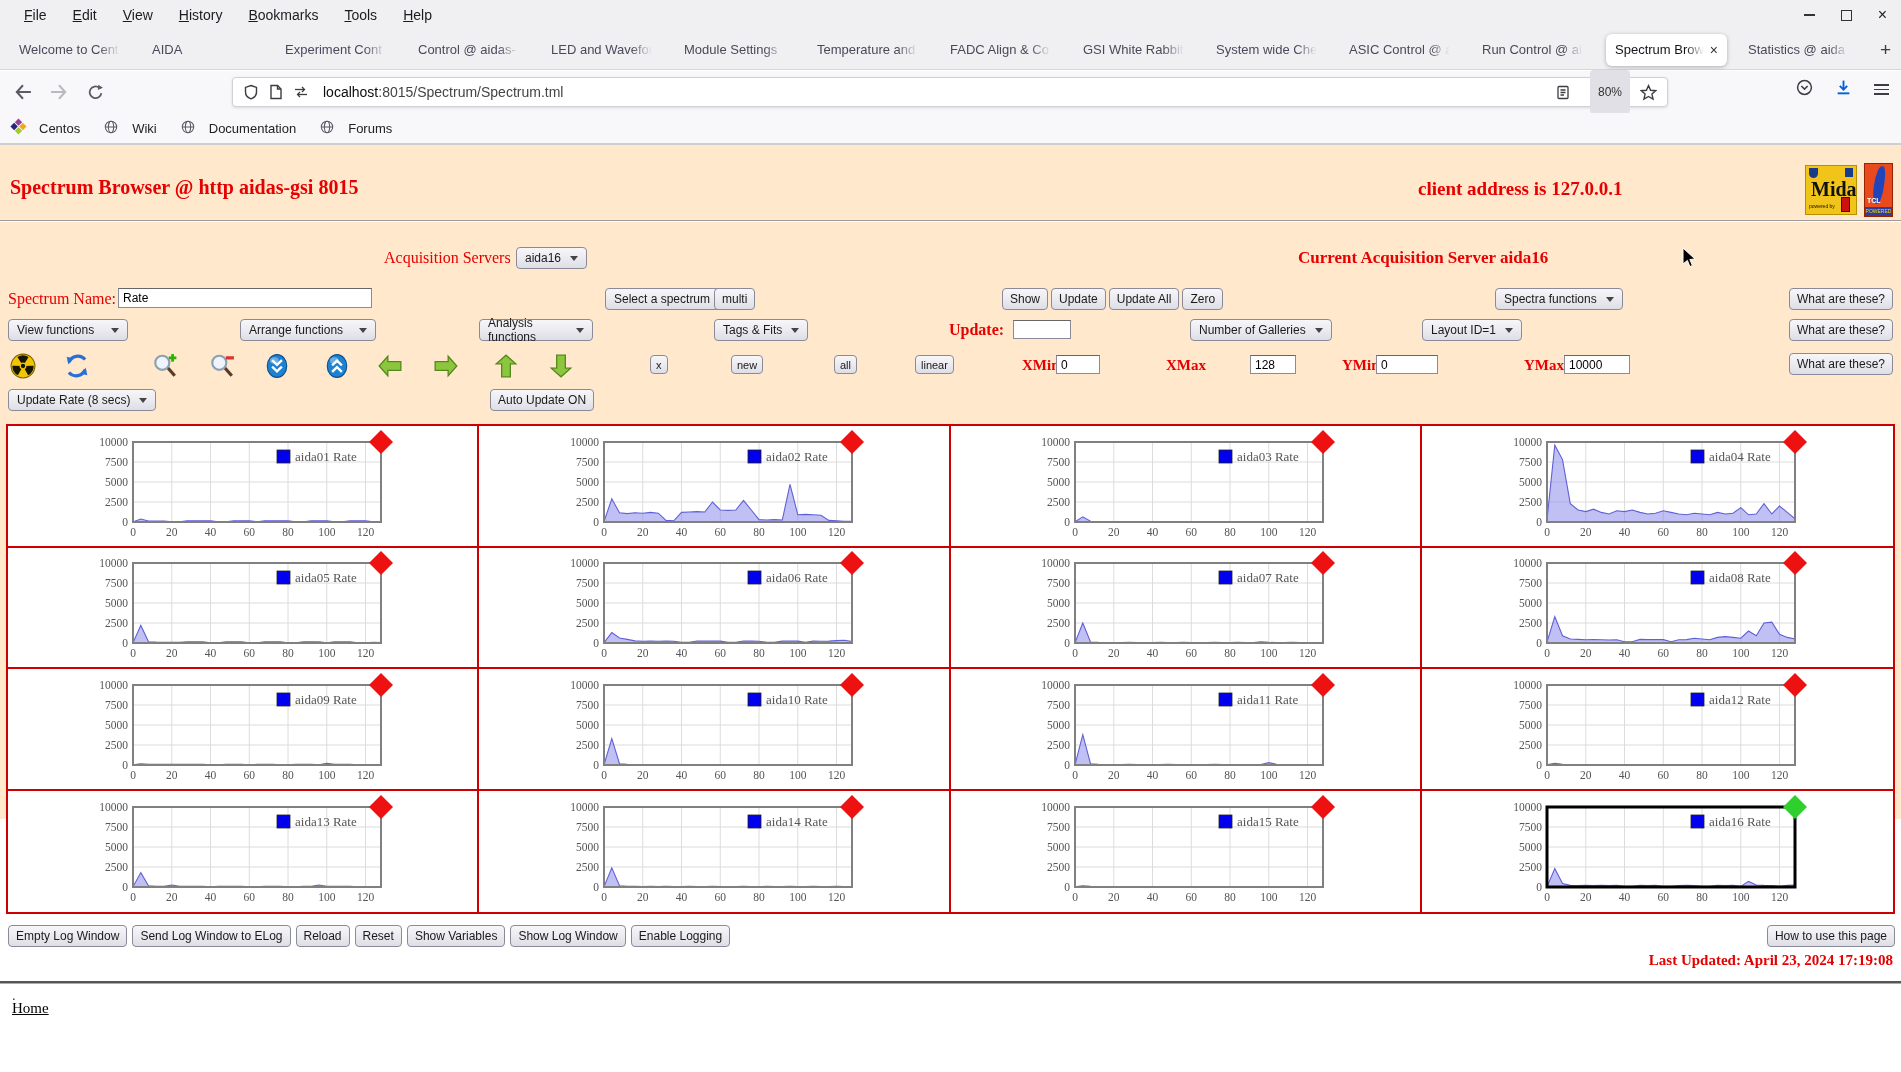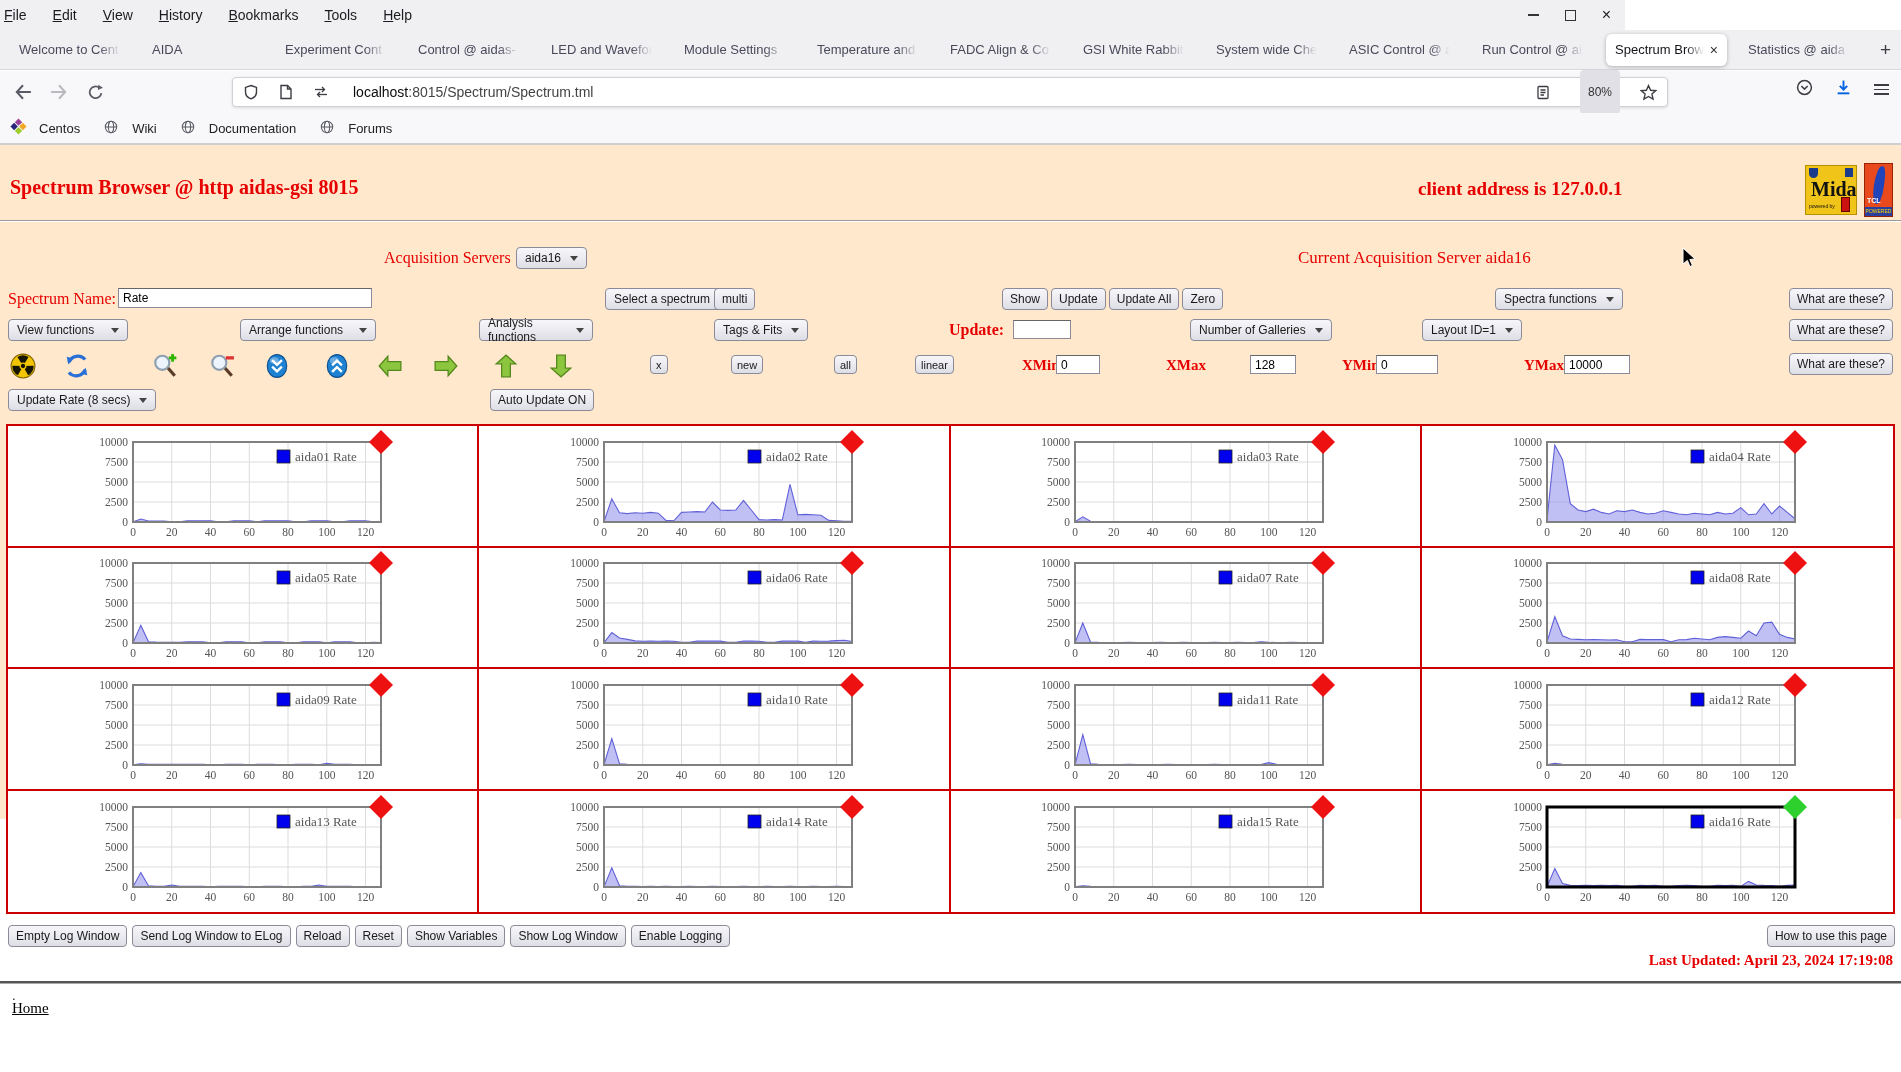--- a/index.html
+++ b/index.html
@@ -5,22 +5,22 @@
   * { box-sizing: border-box; }
   html,body { margin:0; padding:0; }
   body {
     width:1901px; height:1072px; position:relative; overflow:hidden;
     font-family:"Liberation Sans","DejaVu Sans",sans-serif;
     background:#fff;
   }
   .abs { position:absolute; }
 
   
-  .menubar { position:absolute; left:0; top:0; width:1625px; height:30px;
-    background:#f0f0f3; display:flex; align-items:center; padding-left:4px; gap:26px;
+  .menubar { position:absolute; left:0; top:0; width:1901px; height:30px;
+    background:#f0f0f3; display:flex; align-items:center; padding-left:24px; gap:26px;
     font-size:14px; color:#1b1b1f; }
   .menu-item { cursor:default; }
   .winbtns { position:absolute; right:14px; top:0; height:30px; display:flex; align-items:center; gap:26px; color:#222; }
   .wb-min { width:11px; height:2px; background:#333; }
   .wb-max { width:11px; height:11px; border:1.5px solid #333; }
   .wb-close { font-size:16px; line-height:1; color:#222; }
 
   .tabstrip { position:absolute; left:0; top:30px; width:1901px; height:40px;
     background:#f0f0f3; display:flex; align-items:center; padding-left:10px;
     border-bottom:1px solid #d6d6da; }
@@ -31,41 +31,41 @@
     mask-image:linear-gradient(to right,#000 78%,transparent 98%); }
   .tab.active { background:#fff; height:32px; border-radius:6px;
     box-shadow:0 1px 4px rgba(0,0,0,.28); color:#15141a; }
   .tab-close { font-size:14px; color:#333; margin-left:4px; }
   .newtab { font-size:19px; color:#3c3c43; margin-left:8px; }
 
   .navbar { position:absolute; left:0; top:71px; width:1901px; height:42px; background:#f8f8fa; }
   .navicon { position:absolute; top:8px; width:26px; height:26px; display:flex; align-items:center; justify-content:center; border-radius:4px; }
   .urlbar { position:absolute; left:232px; top:6px; width:1436px; height:30px; background:#fff;
     border:1px solid #d0d0d6; border-radius:4px; box-shadow:0 1px 3px rgba(0,0,0,.12);
-    display:flex; align-items:center; padding:0 10px;gap:10px; }
+    display:flex; align-items:center; padding:0 10px; }
   .url-ic { display:flex; align-items:center; margin-right:10px; }
   .urltext { font-size:14px; color:#444; margin-left:4px; flex:1; white-space:nowrap; overflow:hidden; }
   .urltext .host { color:#0c0c0d; }
   .zoompill { background:#e0e0e6; border-radius:4px; font-size:12px; color:#333; padding:15px 8px; margin:0 10px; }
   .nav-right { position:absolute; right:12px; top:8px; display:flex; align-items:center; gap:22px; }
   .hamburger { display:flex; flex-direction:column; gap:3px; }
   .hamburger i { width:15px; height:1.8px; background:#3c3c43; display:block; }
 
   .bookmarksbar { position:absolute; left:0; top:113px; width:1901px; height:32px; background:#f8f8fa;
     border-bottom:2px solid #cfcfd3; display:flex; align-items:center; padding-left:12px; gap:24px;
     font-size:13px; color:#222; }
   .bm { display:flex; align-items:center; gap:14px; }
 
   
   .page { position:absolute; left:0; top:145px; width:1901px; height:674px; background:#ffe8cc; }
   .serif { font-family:"Liberation Serif","DejaVu Serif",serif; }
   .red { color:#e60000; }
   .ptitle { font-size:20px; font-weight:bold; }
   .client { font-size:19px; font-weight:bold; }
-  .curserv { font-size:17px; font-weight:normal; }
+  .curserv { font-size:17px; font-weight:bold; }
   .rlab { font-size:16px; }
   .blab { font-size:15px; font-weight:bold; }
   .hr1 { left:0; top:75px; width:1901px; height:0; border-top:1px solid #9a9a9a; border-bottom:1px solid #fff; }
   .hr2 { left:0; top:836px; width:1901px; height:3px; background:#555; border-bottom:1px solid #aaa; }
 
   .btn { display:inline-flex; align-items:center; justify-content:center;
     background:linear-gradient(#f7f7fa,#dedee6); border:1px solid #8a8a99; border-radius:4px;
     font-size:12px; color:#1a1a1a; padding:2px 7px; height:22px;
     font-family:"Liberation Sans","DejaVu Sans",sans-serif; }
   .btn.small { height:19px; font-size:11px; padding:1px 5px; }

